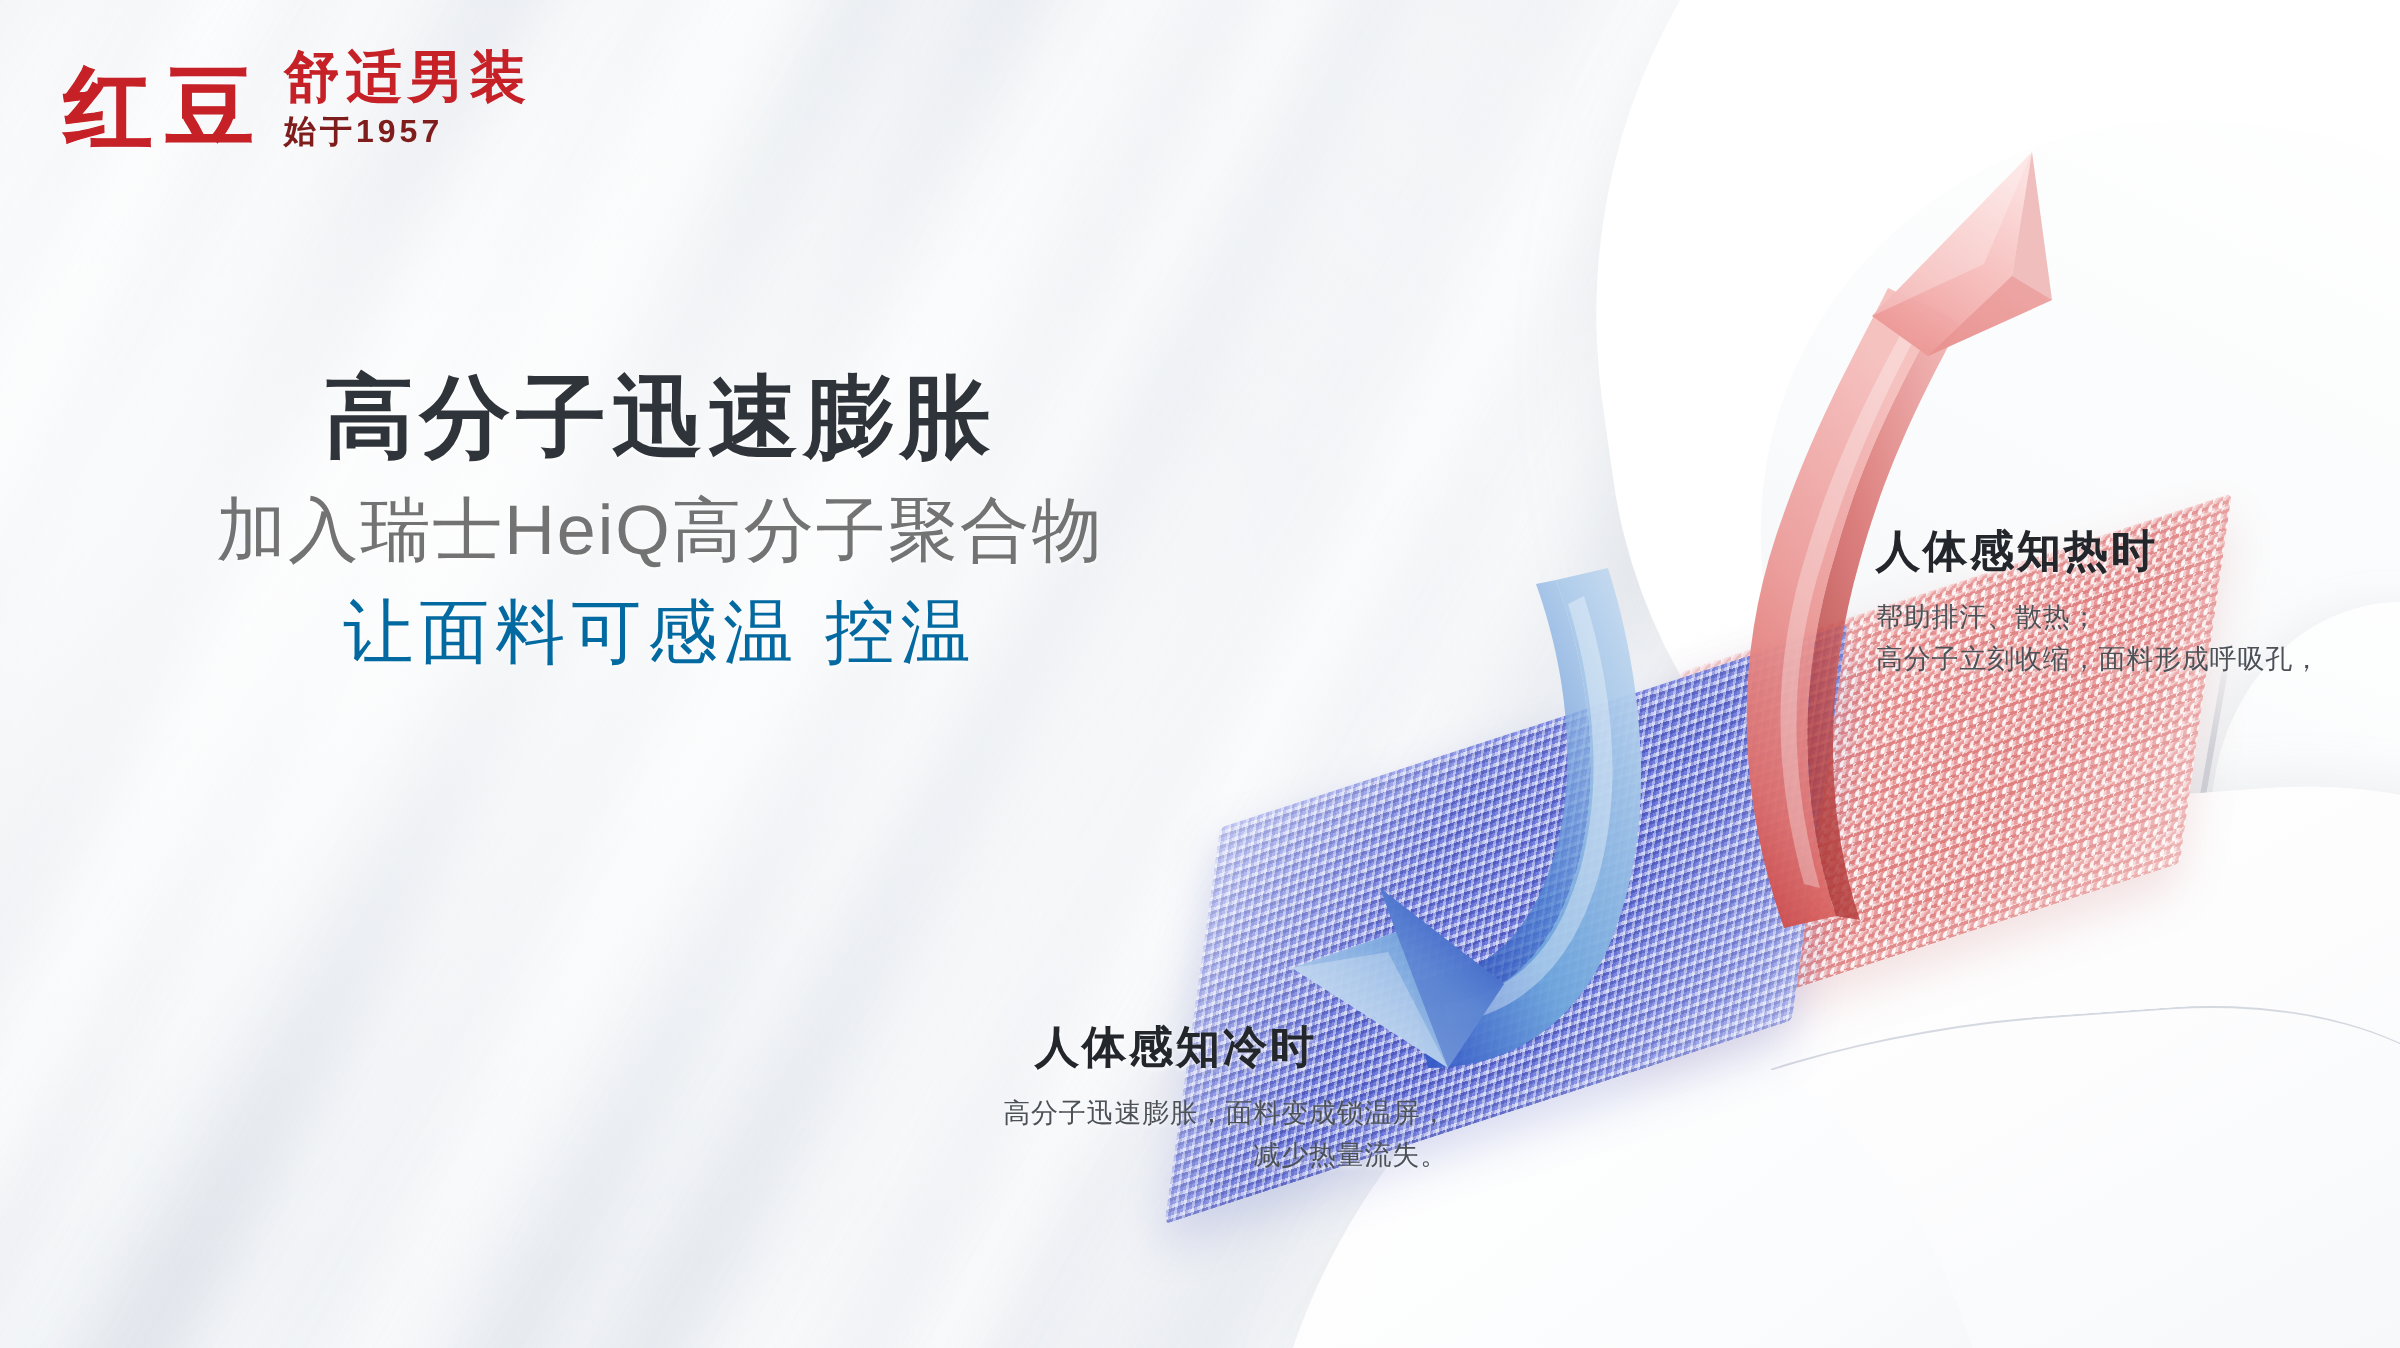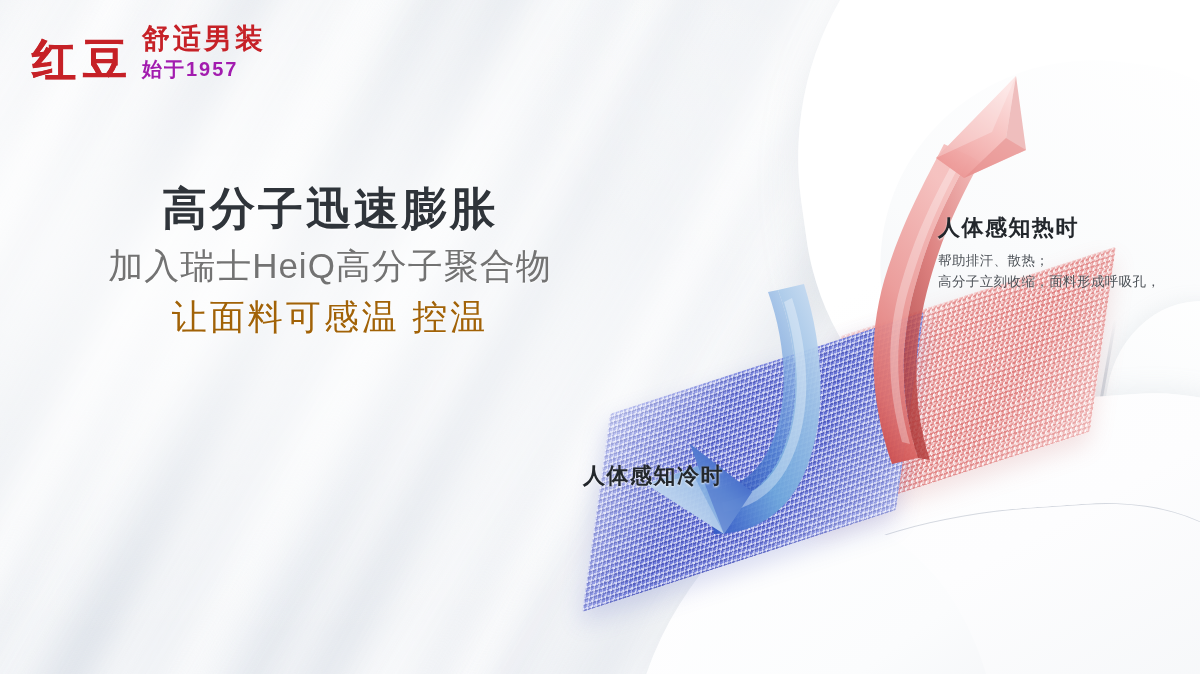--- a/index.html
+++ b/index.html
@@ -216,60 +216,61 @@
     -webkit-text-stroke:0.5px #c62127;
   }
   .logo-tag{
     display:flex; flex-direction:column; gap:3px;
     padding-bottom:2px;
   }
   .logo-tag-l1{
     font-size:28px; font-weight:700; color:#c62127; letter-spacing:3px; line-height:1.1;
   }
   .logo-tag-l2{
-    font-size:20px; font-weight:700; color:#a21caf; letter-spacing:2px; line-height:1.1;
+    font-size:16px; font-weight:700; color:#7f1d1d; letter-spacing:2px; line-height:1.1;
   }
 
   .headline{
     position:absolute; left:90px; top:182px;
     width:480px;
     text-align:center;
     color:#343a40;
   }
   .headline-1{
     font-size:45px; font-weight:700; letter-spacing:3px;
     line-height:1.18; color:#2f343a;
     text-shadow:0 1px 2px rgba(255,255,255,.9);
   }
   .headline-2{
     font-size:35px; font-weight:400; letter-spacing:1px;
     line-height:1.45; color:#737373; margin-top:6px;
     text-shadow:0 1px 2px rgba(255,255,255,.9);
   }
   .headline-3{
     font-size:35px; font-weight:400; letter-spacing:3px;
-    line-height:1.45; color:#a16207;
+    line-height:1.45; color:#0369a1;
     text-shadow:0 1px 2px rgba(255,255,255,.9);
   }
 
   .callout{ position:absolute; }
   .callout-title{
     font-size:22px; font-weight:700; color:#23272c; letter-spacing:1.5px;
     line-height:1.3;
     text-shadow:0 1px 2px rgba(255,255,255,.85);
+    margin-top:48px;
   }
   .callout-body{
     font-size:13.5px; font-weight:400; color:#4c5157; letter-spacing:.4px;
     line-height:1.62; margin-top:7px;
     text-shadow:0 1px 2px rgba(255,255,255,.8);
   }
 
   #callout-hot{ left:938px; top:214px; width:250px; text-align:left; }
   #callout-cold{ left:452px; top:462px; width:272px; text-align:right; }
-  #callout-cold .callout-title{ }
+  #callout-cold .callout-title{ text-align:center; }
 </style>
 </head>
 <body>
 
 <div id="poster">
 
   <div class="bg-base"></div>
   <div class="bg-streaks"></div>
   <div class="bg-streaks2"></div>
   <div class="bg-vign"></div>
@@ -382,15 +383,19 @@
   <div class="callout" id="callout-hot">
     <div class="callout-title">人体感知热时</div>
     <div class="callout-body">
       <div>帮助排汗、散热；</div>
       <div>高分子立刻收缩，面料形成呼吸孔，</div>
     </div>
   </div>
 
   <div class="callout" id="callout-cold">
     <div class="callout-title">人体感知冷时</div>
+    <div class="callout-body">
+      <div>高分子迅速膨胀，面料变成锁温屏，</div>
+      <div>减少热量流失。</div>
+    </div>
   </div>
 
 </div>
 
 </body></html>

